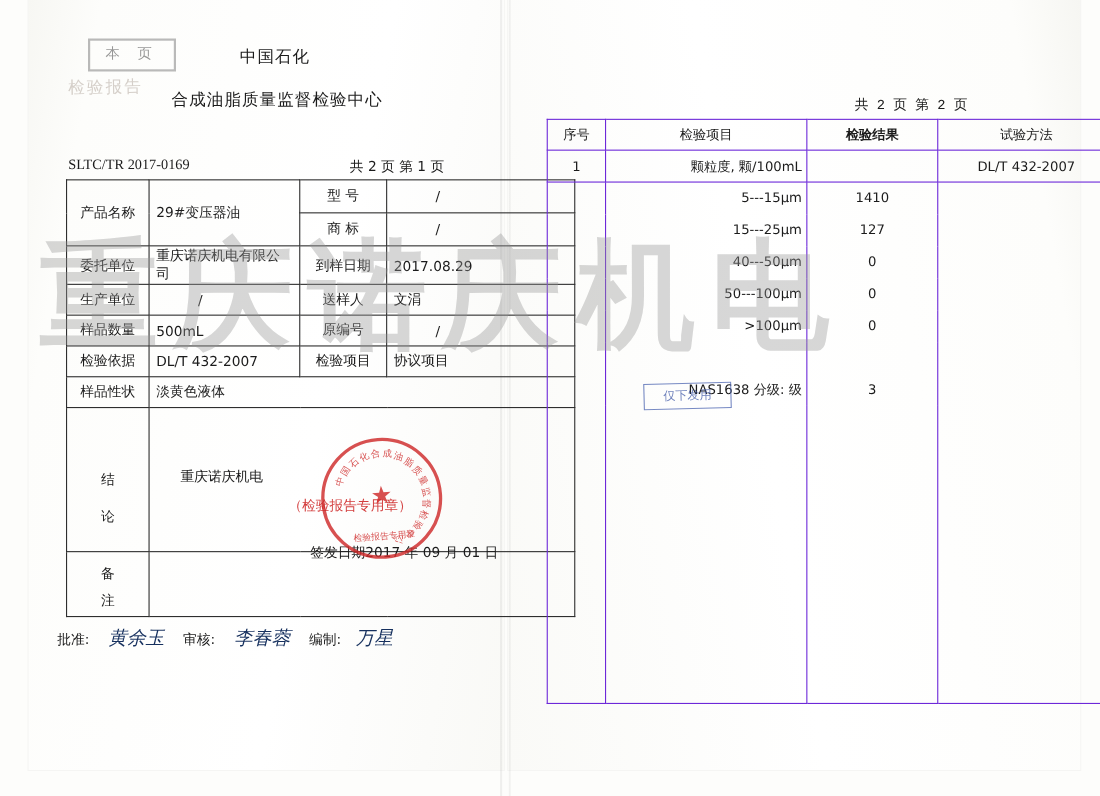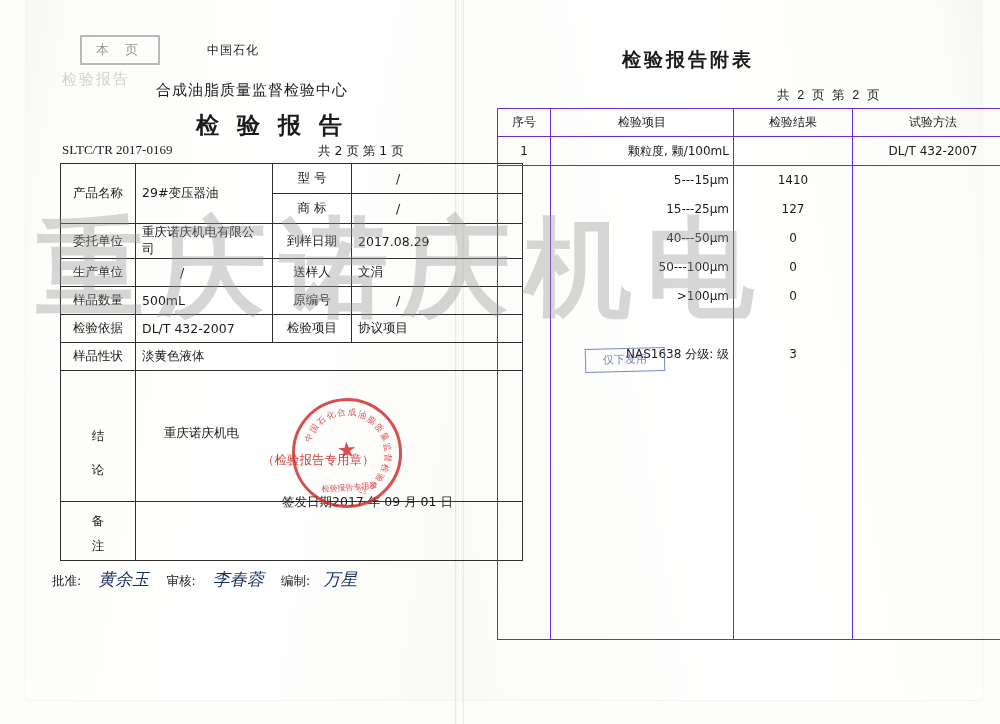--- a/index.html
+++ b/index.html
@@ -48,21 +48,21 @@
     background: linear-gradient(to right, rgba(0,0,0,0.10), rgba(0,0,0,0.0));
   }
   .edge-a { left: 455px; }
   .edge-b { left: 462px; background: linear-gradient(to left, rgba(0,0,0,0.08), rgba(0,0,0,0.0)); }
 
   
   .t { position: absolute; white-space: nowrap; }
   .cn { font-family: "DejaVu Sans", "Liberation Sans", sans-serif; }
 
   
-  #org1 { left: 207px; top: 42px; font-size: 12px; letter-spacing: 1px; text-align: center; }
+  #org1 { left: 218px; top: 42px; font-size: 15px; letter-spacing: 1px; text-align: center; }
   #org2 { left: 156px; top: 81px; font-size: 15px; letter-spacing: 1px; }
   #title1 { left: 196px; top: 110px; font-size: 23px; letter-spacing: 5px; font-weight: bold; }
   #reportno { left: 62px; top: 142px; font-size: 13px; font-family: "Liberation Serif", serif; }
   #pages1 { left: 318px; top: 143px; font-size: 12.5px; }
 
   
   .tbl {
     position: absolute;
     border-collapse: collapse;
     table-layout: fixed;
@@ -110,21 +110,21 @@
   #right-table { left: 497px; top: 108px; width: 480px; }
   #right-table td {
     border: 1px solid #6d28d9;
     font-size: 12px;
     padding: 0 4px;
     text-align: center;
     font-family: "DejaVu Sans", "Liberation Sans", sans-serif;
   }
   #right-table .c1 { width: 44px; }
   #right-table .c2 { width: 174px; }
-  #right-table .c3 { width: 110px; }
+  #right-table .c3 { width: 110px; font-weight: bold; }
   #right-table .c4 { width: 152px; }
   #right-table .hdr { height: 28px; font-size: 12.5px; }
   #right-table .row { height: 29px; }
   #right-table .lft { text-align: right; padding-left: 28px; }
   #right-table .tall { height: 270px; vertical-align: top; }
 
   
   #watermark {
     position: absolute;
     left: 36px;
@@ -237,21 +237,20 @@
   <div class="sheet sheet-left"></div>
   <div class="sheet sheet-right"></div>
   <div class="edge edge-a"></div>
   <div class="edge edge-b"></div>
 
   <div class="t cn" id="corner-stamp">本 页</div>
   <div class="t cn" id="faint-left">检验报告</div>
 
   <div class="t cn" id="org1">中国石化</div>
   <div class="t cn" id="org2">合成油脂质量监督检验中心</div>
-  <div class="t cn" id="title1">检 验 报 告</div>
   <div class="t" id="reportno">SLTC/TR 2017-0169</div>
   <div class="t cn" id="pages1">共 2 页    第 1 页</div>
 
   <table class="tbl" id="left-table">
     <tbody>
         <tr class="h30">
       <td class="lab" rowspan="2">产品名称</td>
       <td class="val" rowspan="2">29#变压器油</td>
       <td class="lab2">型  号</td>
       <td class="val2 slash">/</td>
@@ -334,21 +333,20 @@
 
   <div class="t" id="sig-row">
     <span class="sig-label">批准:</span>
     <span class="hand" style="padding:0 14px">黄余玉</span>
     <span class="sig-label">审核:</span>
     <span class="hand" style="padding:0 14px">李春蓉</span>
     <span class="sig-label">编制:</span>
     <span class="hand" style="padding:0 10px">万星</span>
   </div>
 
-  <div class="t cn" id="title2">检验报告附表</div>
   <div class="t cn" id="pages2">共 2 页    第 2 页</div>
 
   <table class="tbl" id="right-table">
     <tbody>
         <tr class="hdr">
       <td class="c1">序号</td>
       <td class="c2">检验项目</td>
       <td class="c3">检验结果</td>
       <td class="c4">试验方法</td>
     </tr>

